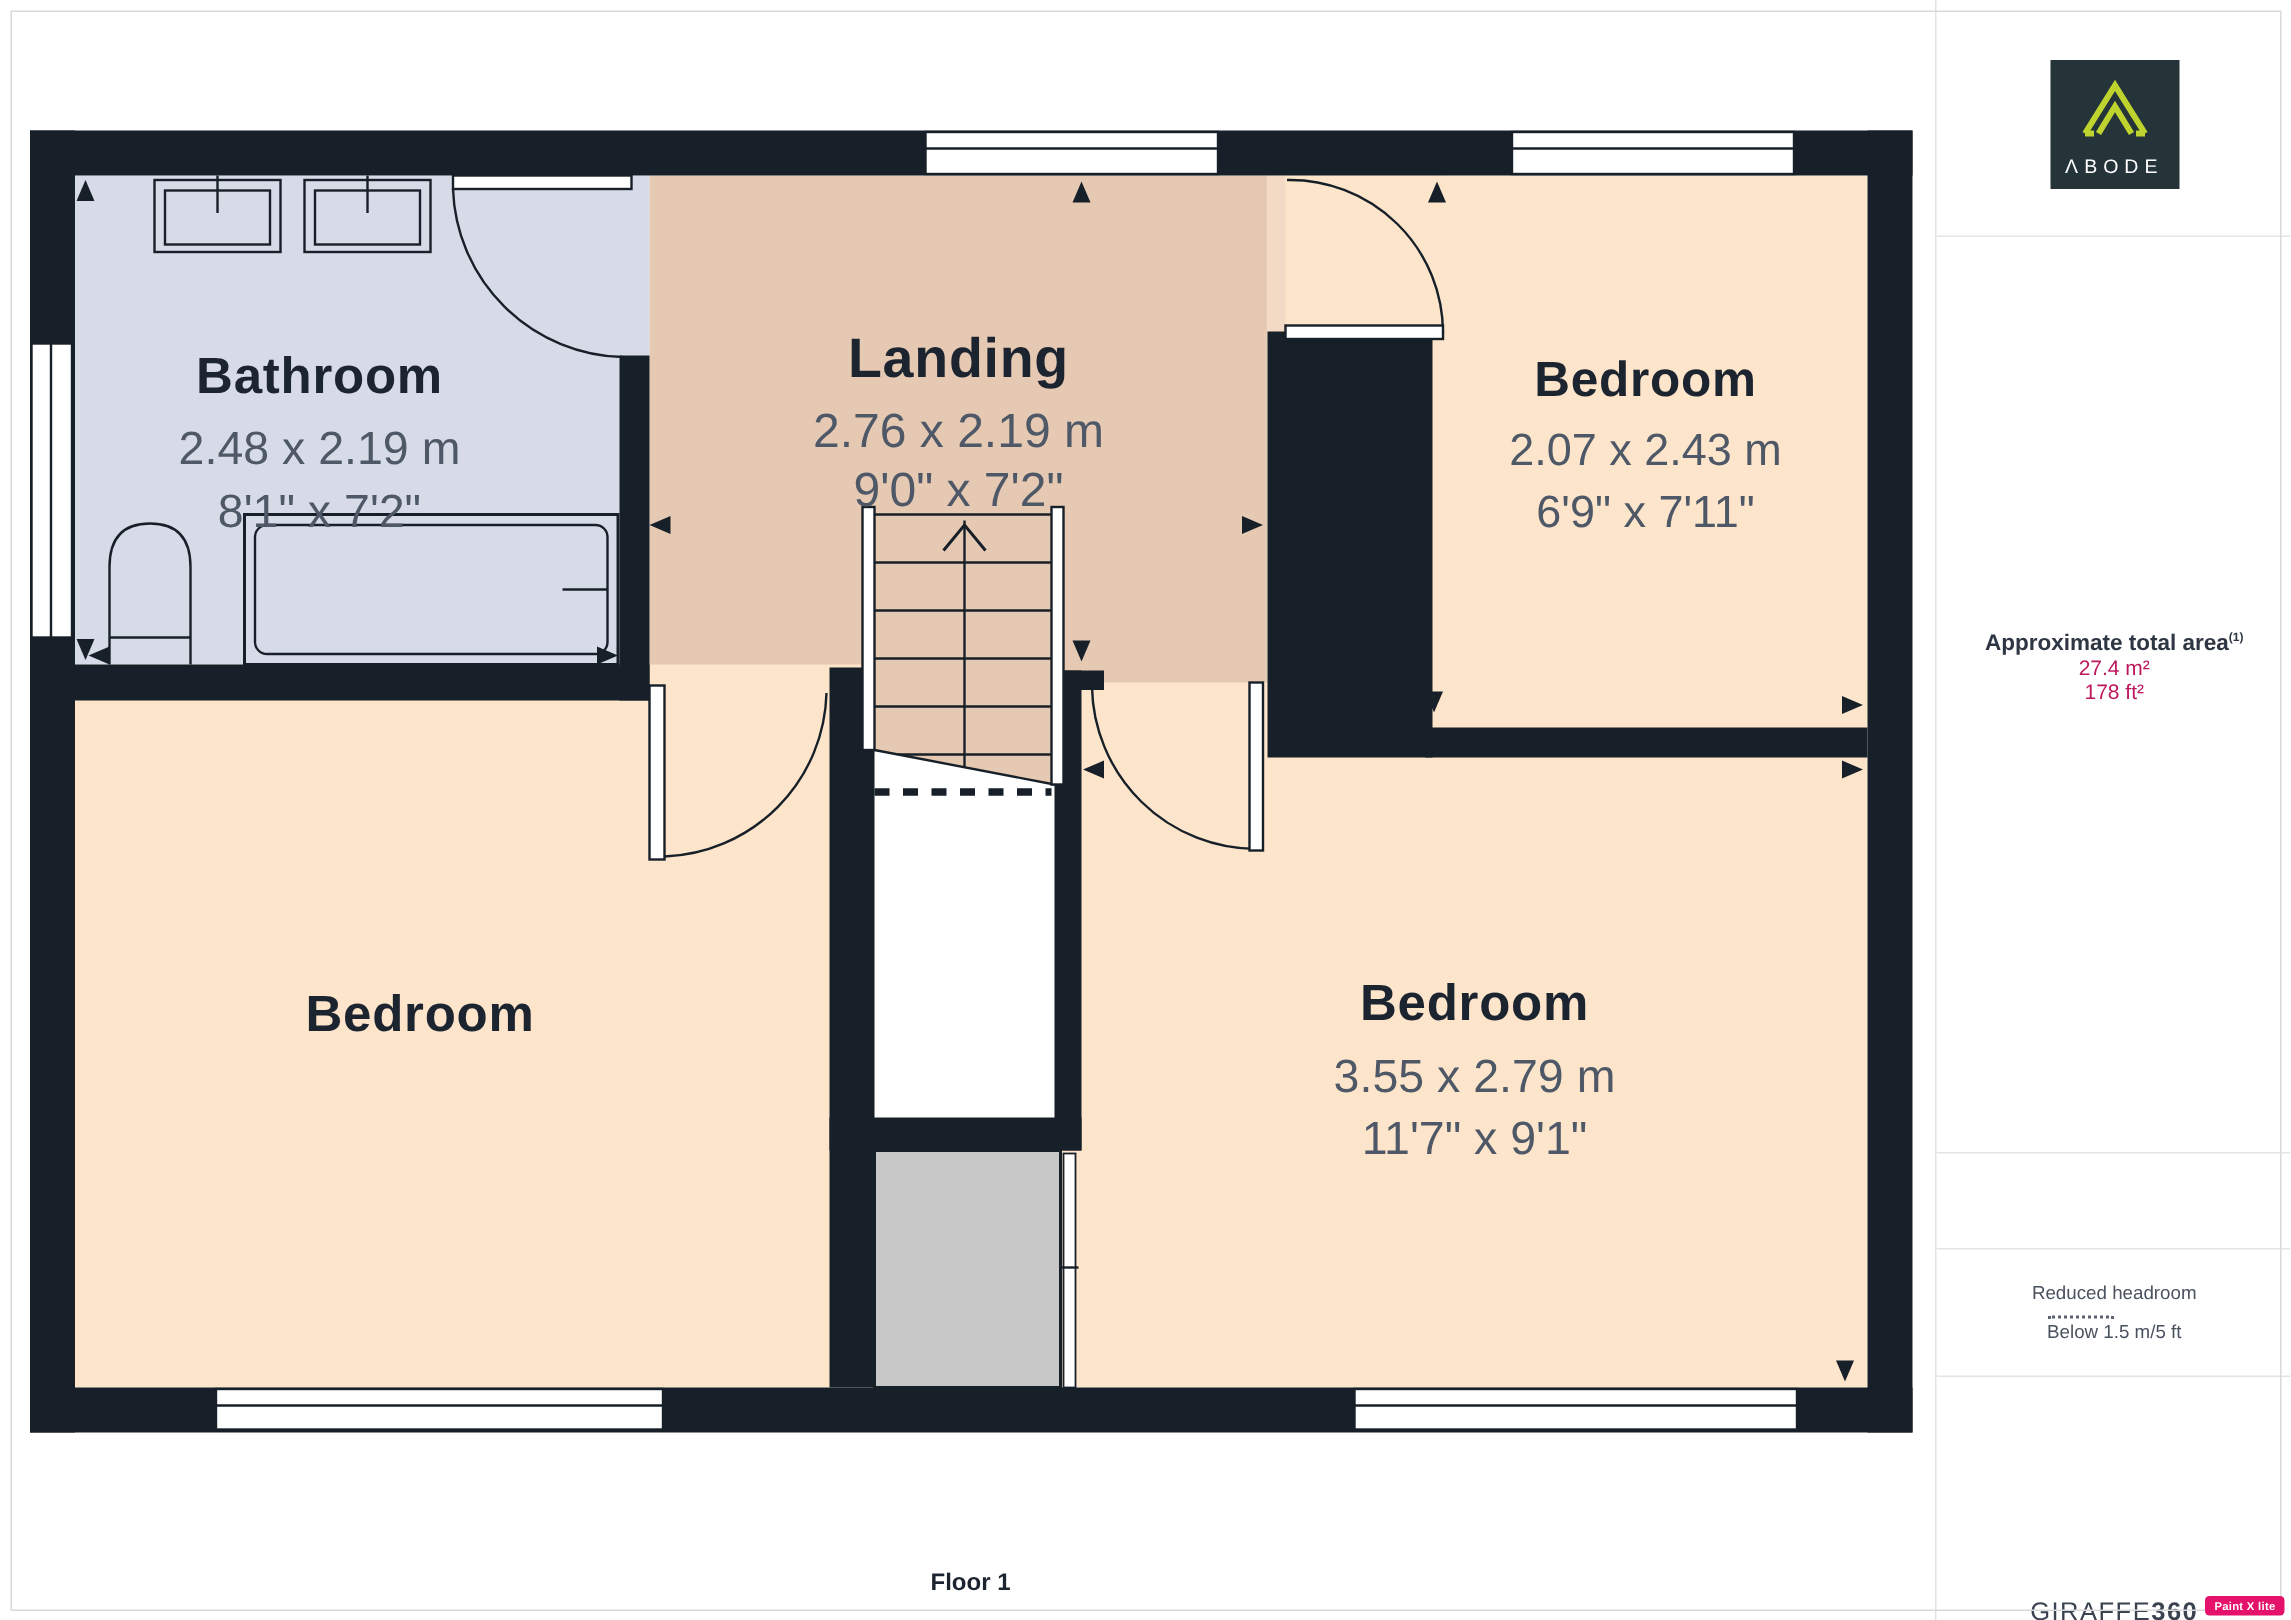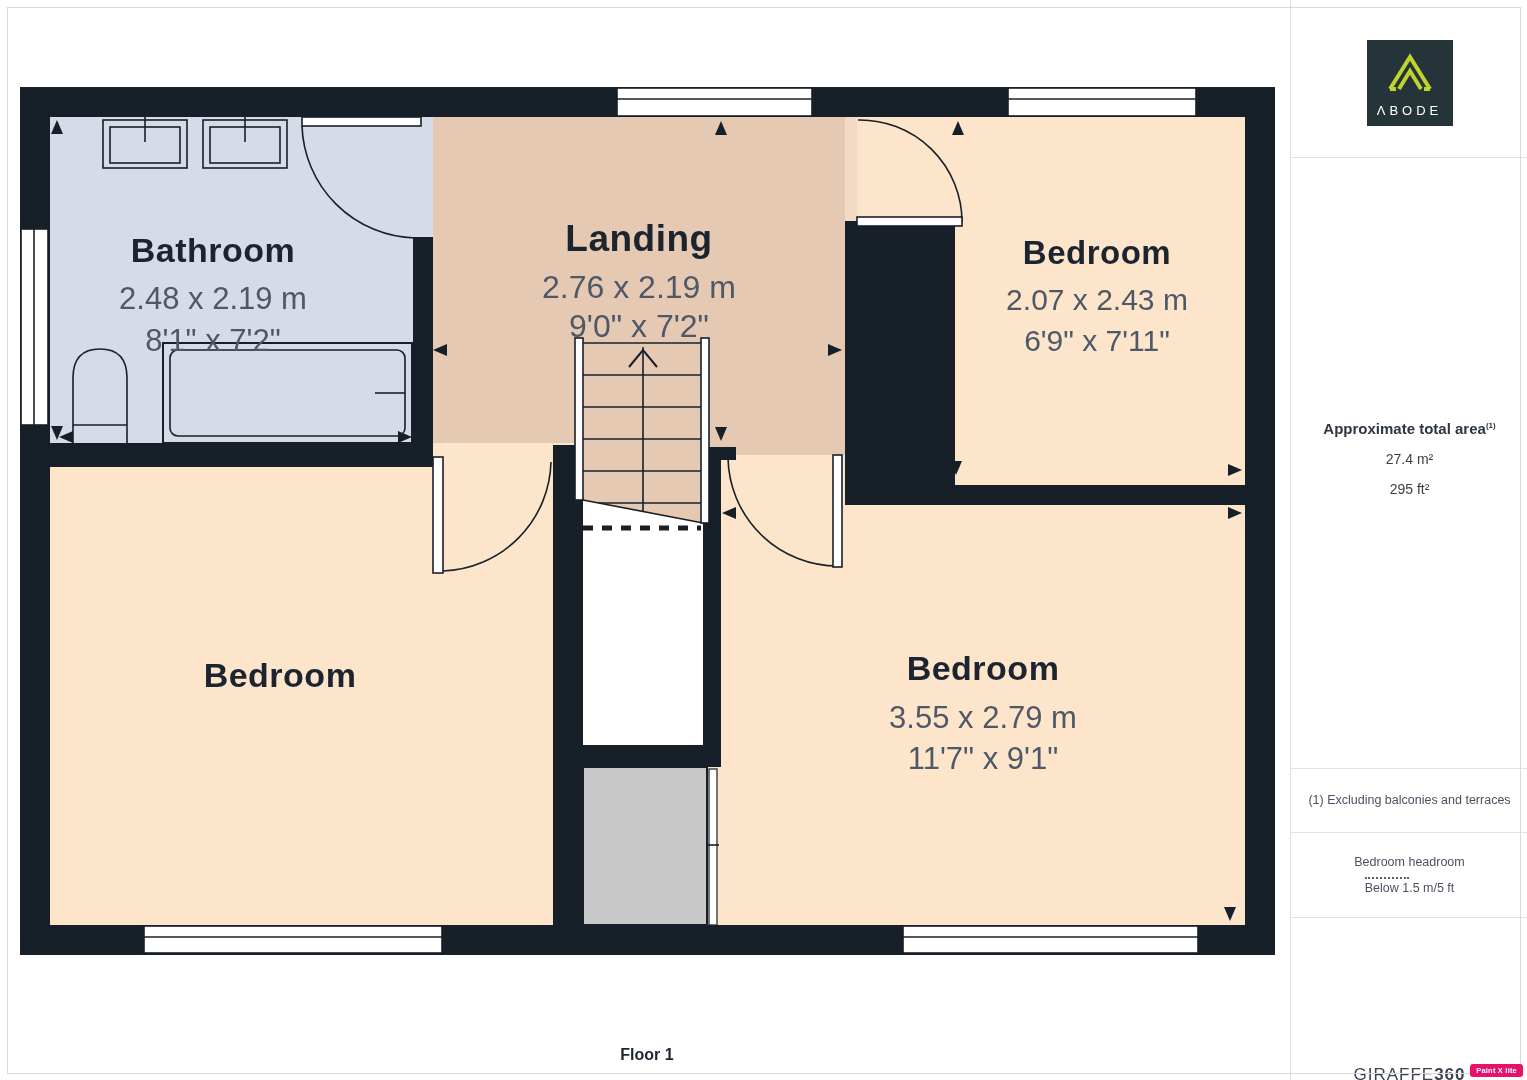--- a/index.html
+++ b/index.html
@@ -27,21 +27,21 @@
   
   .sidebar{position:absolute;left:1290px;top:0;width:237px;height:1080px;border-left:1px solid #e2e2e2;
            color:#4a5260;}
   .divider{position:absolute;left:0;width:100%;height:0;border-top:1px solid #e4e4e4;}
   .logo-box{position:absolute;left:50%;top:40px;transform:translateX(-50%);width:86px;height:86px;
             background:var(--logo-bg);display:flex;flex-direction:column;align-items:center;justify-content:center;}
   .logo-text{color:#ffffff;font-size:13px;letter-spacing:4px;margin-top:2px;font-weight:400;}
   .area-block{position:absolute;top:420px;left:0;width:100%;text-align:center;color:#2e3543;}
   .area-title{font-size:15px;font-weight:700;}
   .area-title sup{font-size:8px;}
-  .area-val{font-size:14px;font-weight:400;color:#404040;margin-top:14px;}
+  .area-val{font-size:14px;font-weight:400;color:#be185d;margin-top:0;}
   .footnote{position:absolute;top:768px;left:0;width:100%;height:64px;display:flex;align-items:center;
             justify-content:center;font-size:12.5px;text-align:center;}
   .legend{position:absolute;top:832px;left:0;width:100%;height:85px;display:flex;flex-direction:column;
           align-items:center;justify-content:center;font-size:12.5px;gap:8px;}
   .legend-line{display:flex;align-items:flex-start;gap:2px;flex-direction:column;}
   .dotted-swatch{display:inline-block;width:44px;height:0;border-top:2px dotted #5a6270;}
   .disclaimer{position:absolute;top:936px;left:50%;transform:translateX(-50%);width:204px;
               font-size:12.5px;line-height:1.55;text-align:center;}
   .giraffe{position:absolute;top:1065px;left:0;width:100%;text-align:center;font-size:17px;
            letter-spacing:1px;color:#3b4350;font-weight:400;}
@@ -223,31 +223,30 @@
         </g>
       </svg>
       <div class="logo-text">ΛBODE</div>
     </div>
 
     <div class="divider" style="top:157px"></div>
 
     <div class="area-block">
       <div class="area-title"><span>Approximate total area</span><sup>(1)</sup></div>
       <div class="area-val">27.4 m²</div>
-      <div class="area-val">295 ft²</div>
+      <div class="area-val">178 ft²</div>
     </div>
 
     <div class="divider" style="top:768px"></div>
 
-    <div class="footnote">(1) Excluding balconies and terraces</div>
 
     <div class="divider" style="top:832px"></div>
 
     <div class="legend">
-      <div>Bedroom headroom</div>
+      <div>Reduced headroom</div>
       <div class="legend-line">
         <span class="dotted-swatch"></span>
         <span>Below 1.5 m/5 ft</span>
       </div>
     </div>
 
     <div class="divider" style="top:917px"></div>
 
 
     <div class="giraffe"><span>GIRAFFE</span><b>360</b></div>

